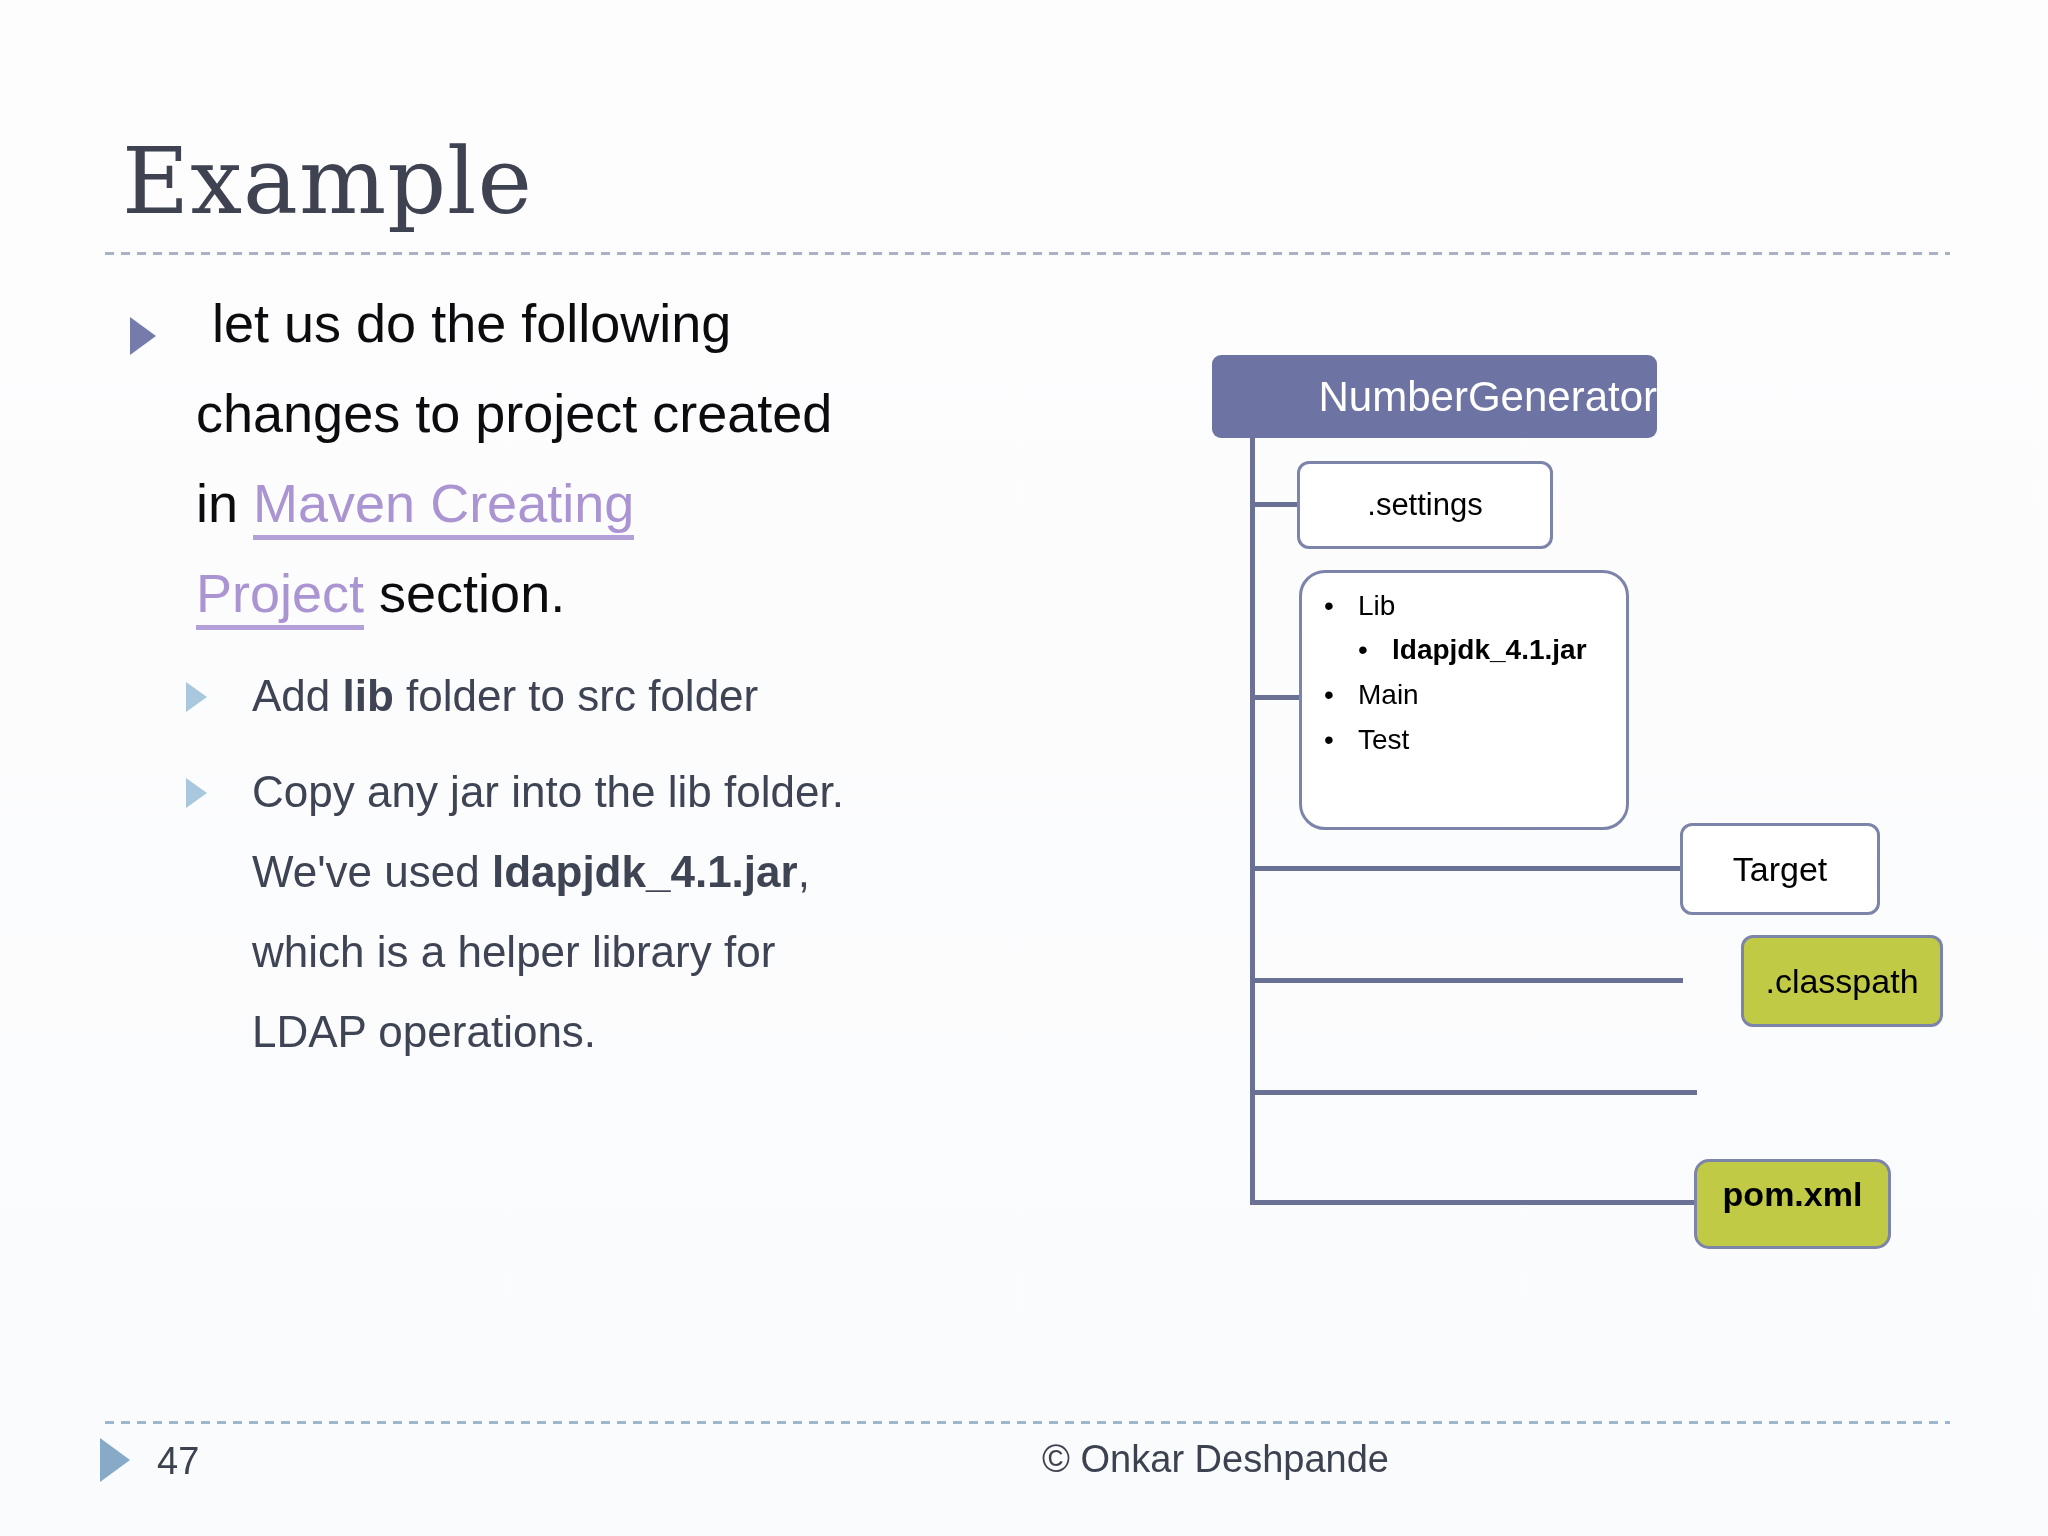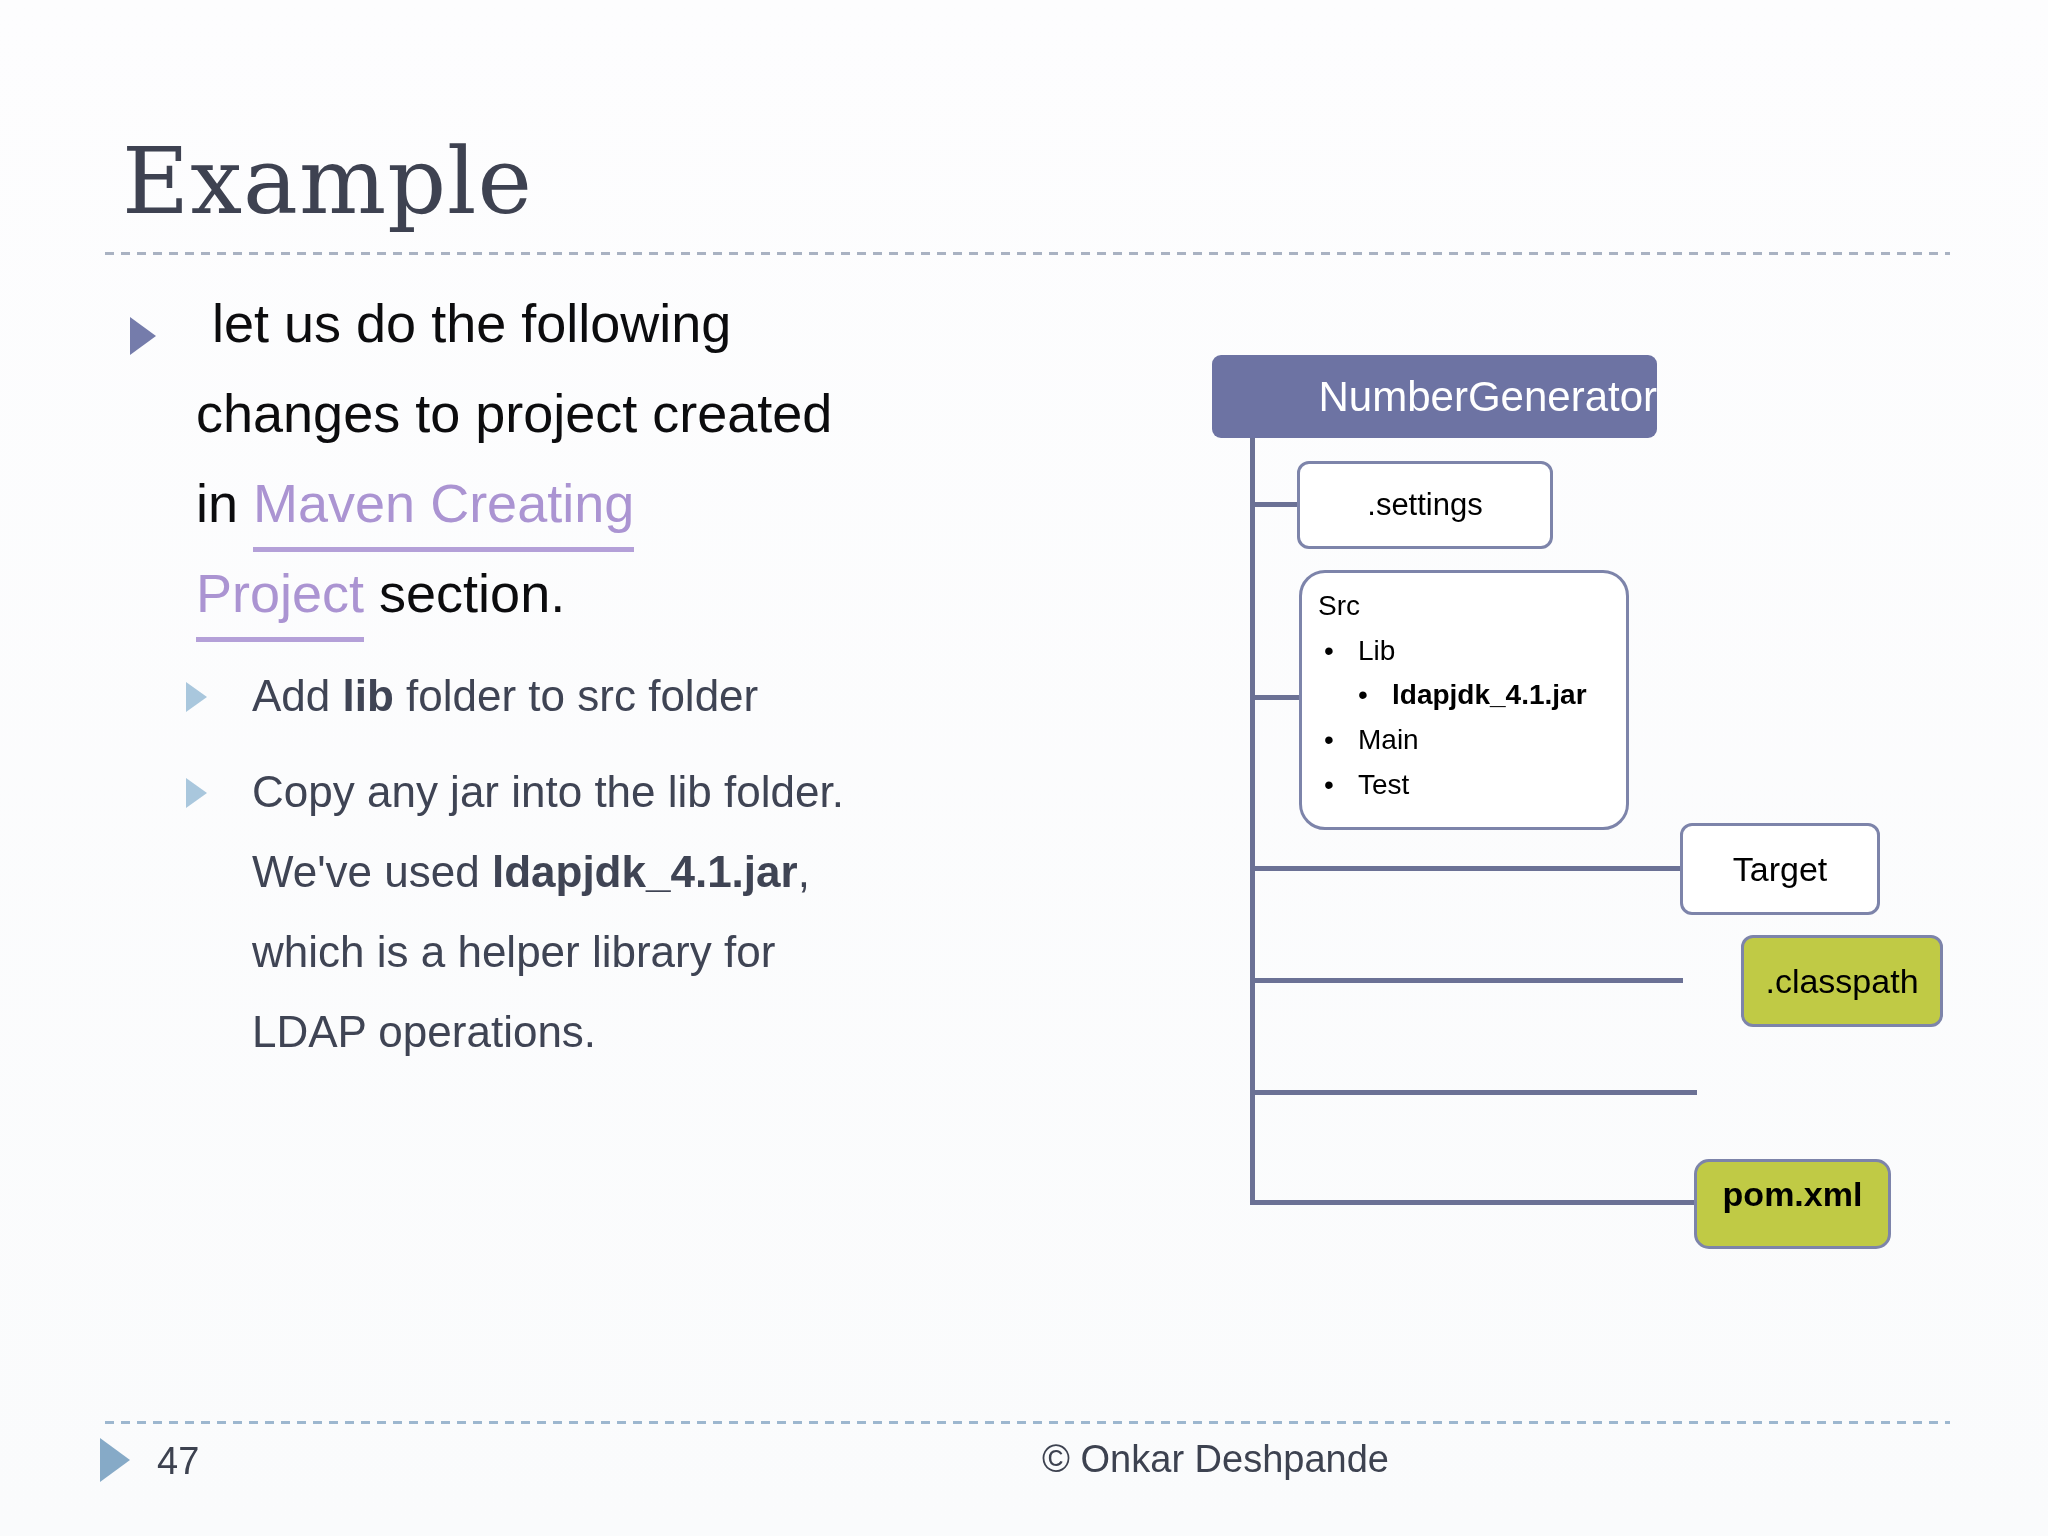--- a/index.html
+++ b/index.html
@@ -31,21 +31,21 @@
     border-left:21px solid #a9c7dd;
   }
   .tri-sub1 { left:186px; top:682px; }
   .tri-sub2 { left:186px; top:778px; }
   .bullet1 {
     position:absolute; left:196px; top:278px; width:960px;
     font-size:54px; line-height:90px; color:#0c0c0e;
   }
   .bullet1 .first-line-indent { padding-left:16px; }
   .link {
-    color:#ab94d2; border-bottom:5px solid #b4a0d8; padding-bottom:14px;
+    color:#ab94d2; border-bottom:5px solid #b4a0d8; padding-bottom:2px;
   }
   .sub-bullet {
     position:absolute; left:252px;
     font-size:44px; line-height:80px; color:#3f4454; width:980px;
   }
   .sub1 { top:656px; }
   .sub2 { top:752px; }
   .b { font-weight:bold; }
   
   .dline { position:absolute; background:#6b7195; }
@@ -141,21 +141,20 @@
 
   <div class="box root-box">
     <span>NumberGenerator</span>
   </div>
 
   <div class="box settings-box">
     <span>.settings</span>
   </div>
 
   <div class="box src-box">
-    <div class="src-row">Src</div>
     <div class="src-row">
       <span class="blt">•</span><span>Lib</span>
     </div>
     <div class="src-sub">
       <span class="blt2">•</span>
         <span class="jar">ldapjdk_4.1.jar</span>
     </div>
     <div class="src-row">
       <span class="blt">•</span><span>Main</span>
     </div>

